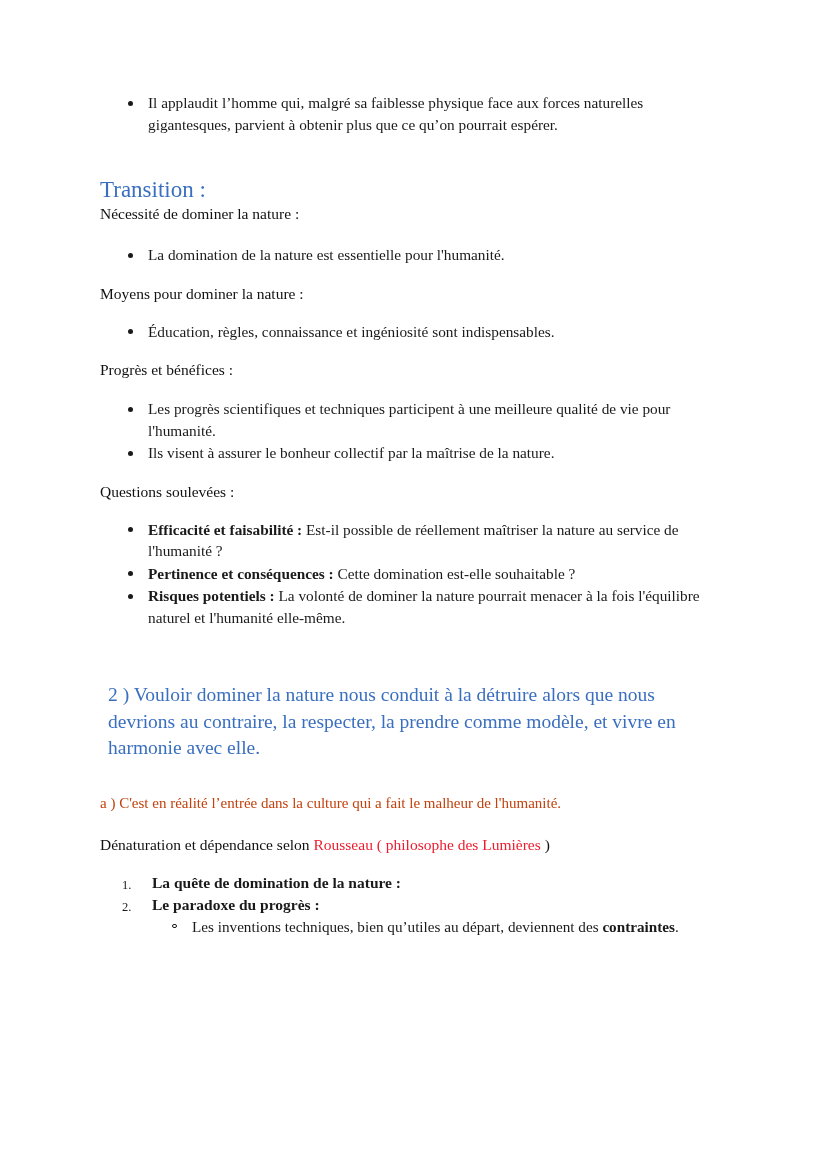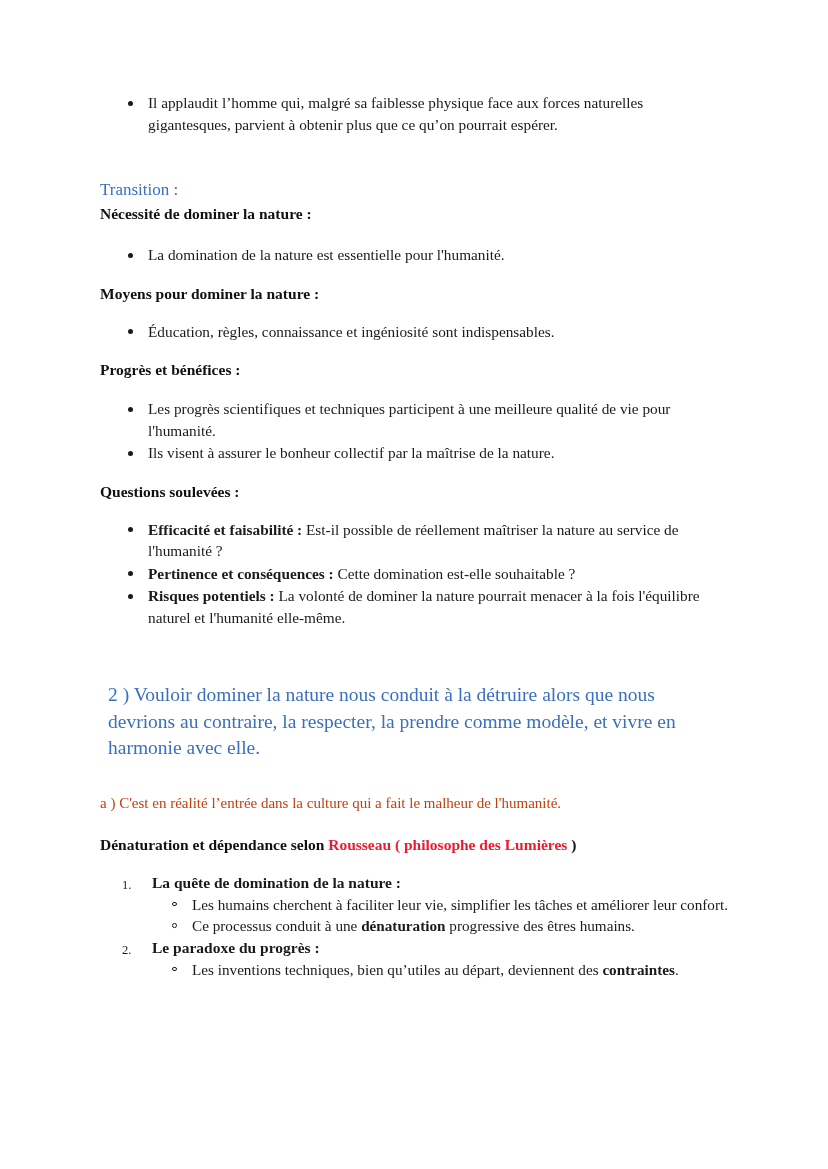--- a/index.html
+++ b/index.html
@@ -25,41 +25,41 @@
   .content {
     position: absolute;
     left: 100px;
     top: 92px;
     width: 628px;
   }
 
   
   .blue-head {
     color: #3a6fbf;
-    font-size: 17px;
+    font-size: 23px;
     line-height: 26px;
     margin: 0;
     font-weight: normal;
   }
   .section-head {
     color: #3a6fbf;
     font-size: 19.5px;
     line-height: 26.5px;
     margin: 8px;
     font-weight: normal;
   }
   .gold-head {
     color: #c2410c;
     font-size: 15px;
     line-height: 22px;
     margin: 0;
     font-weight: normal;
   }
   .bold-head {
-    font-weight: bold;
+    font-weight: normal;
     font-size: 15.5px;
     line-height: 22px;
     margin: 0;
     color: #111111;
   }
   .bold-head .red {
     color: #ee1b2e;
   }
 
   
@@ -225,24 +225,20 @@
 
     <div class="bold-head">
       <span>Dénaturation et dépendance selon </span><span class="red">Rousseau ( philosophe des Lumières</span><span> )</span>
     </div>
 
     <div class="sp-12"></div>
 
     <ol class="num">
       <li class="numli">
         <span>La quête de domination de la nature :</span>
-        <ul class="circle">
-          <li><span>Les humains cherchent à faciliter leur vie, simplifier les tâches et améliorer leur confort.</span></li>
-          <li><span>Ce processus conduit à une </span><b>dénaturation</b><span> progressive des êtres humains.</span></li>
-        </ul>
       </li>
       <li class="numli">
         <span>Le paradoxe du progrès :</span>
         <ul class="circle">
           <li><span>Les inventions techniques, bien qu’utiles au départ, deviennent des </span><b>contraintes</b><span>.</span></li>
         </ul>
       </li>
     </ol>
 
   </div>

